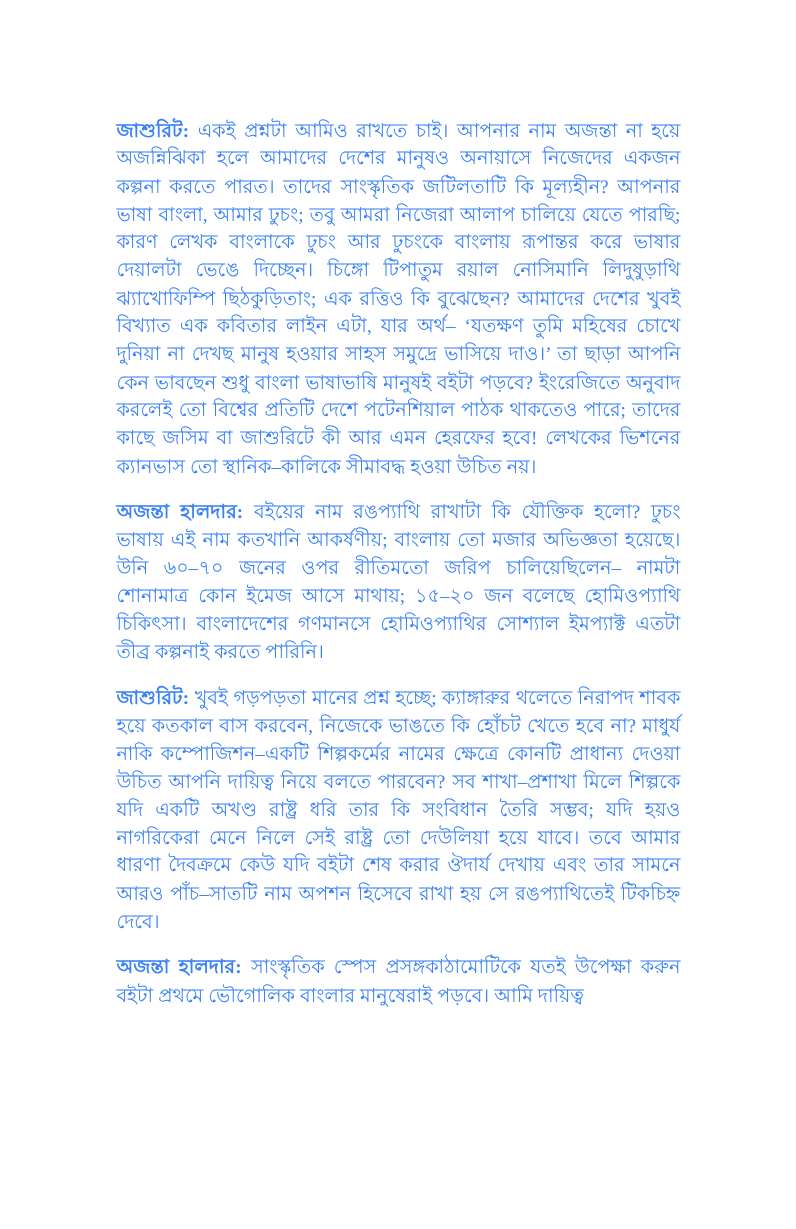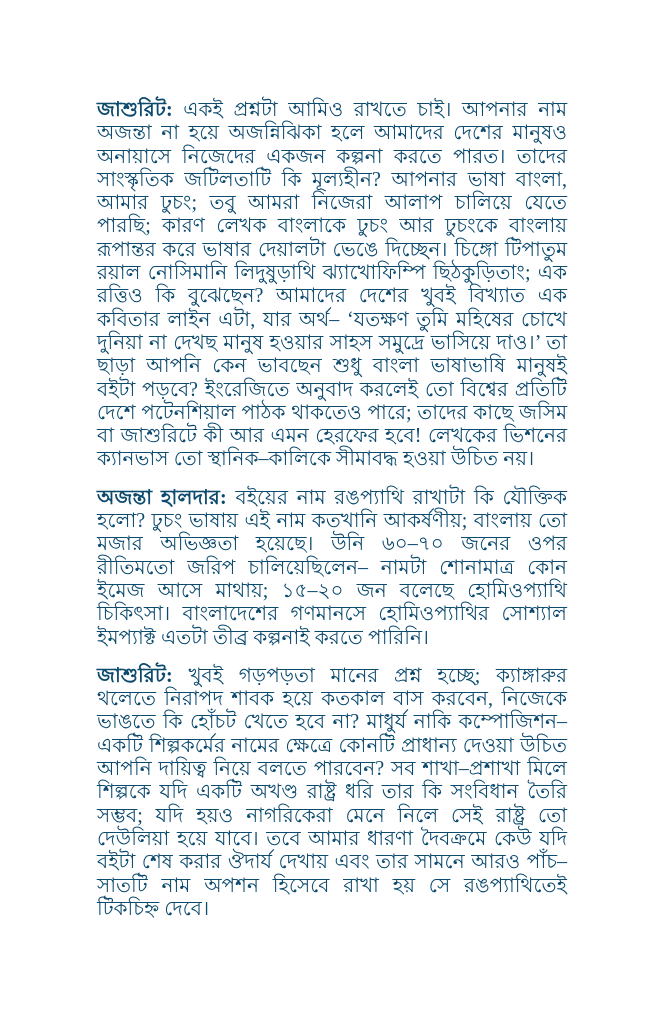--- a/index.html
+++ b/index.html
@@ -28,26 +28,26 @@
   #text-column {
     position: absolute;
     left: 97px;
     top: 98px;
     width: 470px;
   }
 
   .para {
     margin: 0 0 15px 0;
     padding: 0;
-    font-size: 20px;
+    font-size: 16px;
     line-height: 23.3px;
     text-align: justify;
     text-justify: inter-word;
     word-spacing: 0.2px;
-    color: #0c4a6e;
+    color: #3b82f6;
     font-family: "Liberation Serif", "DejaVu Serif", serif;
   }
 
   .para:last-child {
     margin-bottom: 0;
   }
 
   .speaker {
     font-weight: bold;
     letter-spacing: 0.1px;
@@ -68,15 +68,18 @@
     </p>
 
     <p class="para">
       <span class="speaker">অজন্তা হালদার:</span><span class="speech"> বইয়ের নাম রঙপ্যাথি রাখাটা কি যৌক্তিক হলো? ঢুচং ভাষায় এই নাম কতখানি আকর্ষণীয়; বাংলায় তো মজার অভিজ্ঞতা হয়েছে। উনি ৬০–৭০ জনের ওপর রীতিমতো জরিপ চালিয়েছিলেন– নামটা শোনামাত্র কোন ইমেজ আসে মাথায়; ১৫–২০ জন বলেছে হোমিওপ্যাথি চিকিৎসা। বাংলাদেশের গণমানসে হোমিওপ্যাথির সোশ্যাল ইমপ্যাক্ট এতটা তীব্র কল্পনাই করতে পারিনি।</span>
     </p>
 
     <p class="para">
       <span class="speaker">জাশুরিট:</span><span class="speech"> খুবই গড়পড়তা মানের প্রশ্ন হচ্ছে; ক্যাঙ্গারুর থলেতে নিরাপদ শাবক হয়ে কতকাল বাস করবেন, নিজেকে ভাঙতে কি হোঁচট খেতে হবে না? মাধুর্য নাকি কম্পোজিশন–একটি শিল্পকর্মের নামের ক্ষেত্রে কোনটি প্রাধান্য দেওয়া উচিত আপনি দায়িত্ব নিয়ে বলতে পারবেন? সব শাখা–প্রশাখা মিলে শিল্পকে যদি একটি অখণ্ড রাষ্ট্র ধরি তার কি সংবিধান তৈরি সম্ভব; যদি হয়ও নাগরিকেরা মেনে নিলে সেই রাষ্ট্র তো দেউলিয়া হয়ে যাবে। তবে আমার ধারণা দৈবক্রমে কেউ যদি বইটা শেষ করার ঔদার্য দেখায় এবং তার সামনে আরও পাঁচ–সাতটি নাম অপশন হিসেবে রাখা হয় সে রঙপ্যাথিতেই টিকচিহ্ন দেবে।</span>
     </p>
 
+    <p class="para">
+      <span class="speaker">অজন্তা হালদার:</span><span class="speech"> সাংস্কৃতিক স্পেস প্রসঙ্গকাঠামোটিকে যতই উপেক্ষা করুন বইটা প্রথমে ভৌগোলিক বাংলার মানুষেরাই পড়বে। আমি দায়িত্ব</span>
+    </p>
 
   </div>
 </div>
 
 </body></html>

